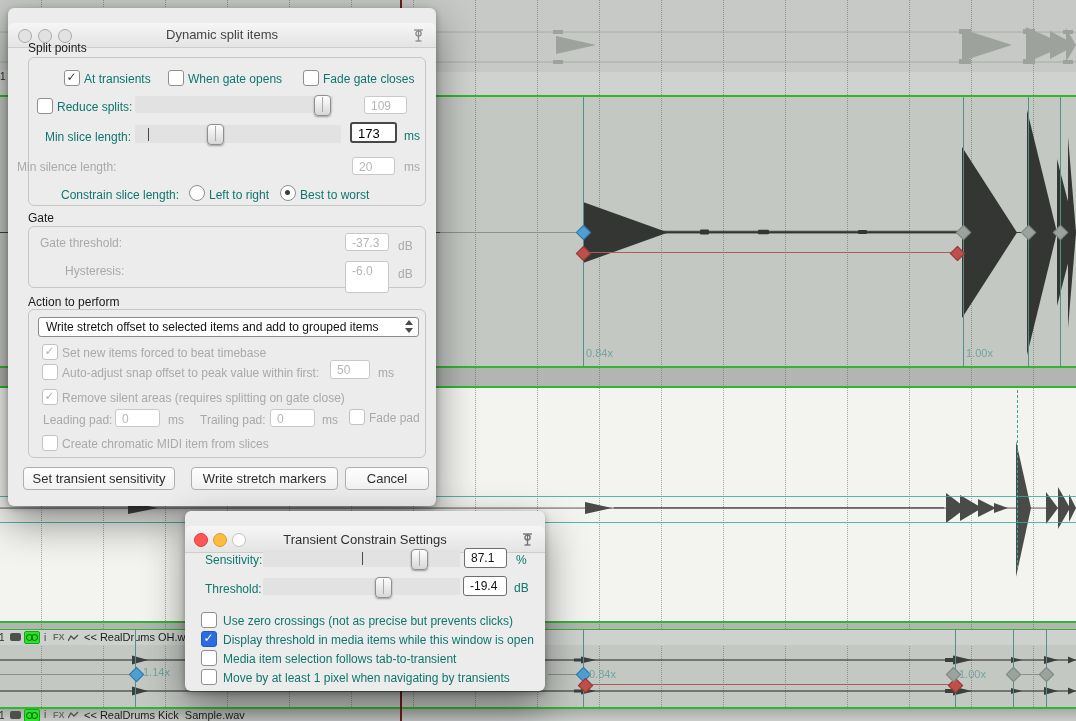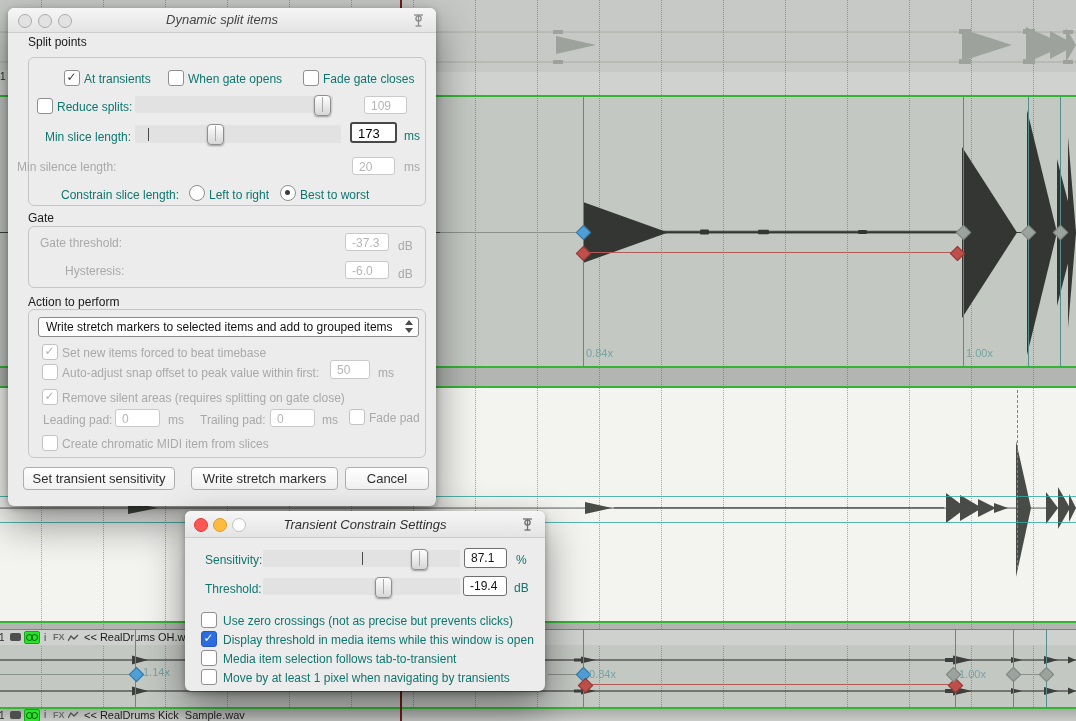--- a/index.html
+++ b/index.html
@@ -33,22 +33,22 @@
   .it-num{font-size:10px;color:#2c2c2c;}
   .ic-bubble{width:11px;height:8px;background:#4c4f4c;border-radius:2px;}
   .ic-chain{width:14px;height:11px;background:#27e427;border-radius:2px;border:1px solid #18a418;}
   .ic-chain i{position:absolute;width:5px;height:5px;border:1.4px solid #0a5a0a;border-radius:50%;top:2px;}
   .ic-chain i.a{left:1px;} .ic-chain i.b{left:6px;}
   .ic-i{font-size:10px;color:#3f3f3f;font-style:normal;}
   .ic-fx{font-size:9px;color:#6a6d6a;font-weight:bold;}
   .itemlbl{font-size:11px;color:#1c1c1c;white-space:pre;}
   
   .dlg{background:#ececec;border-radius:6px;box-shadow:0 16px 40px rgba(0,0,0,.45),0 2px 6px rgba(0,0,0,.3);}
-  .ttlbar{left:0;right:0;top:0;height:24px;background:linear-gradient(#f6f6f6,#e4e4e4);
-          border-bottom:1px solid #cdcdcd;border-radius:6px 6px 0 0;font-style:italic;}
+  .ttlbar{left:0;right:0;top:15px;height:24px;background:linear-gradient(#f6f6f6,#e4e4e4);
+          border-bottom:1px solid #cdcdcd;border-radius:6px 6px 0 0;}
   .ttl-text{left:0;right:0;text-align:center;font-size:13px;color:#454545;}
   .tl{width:12px;height:12px;border-radius:50%;}
   .tl.off{background:#e2e2e2;border:1px solid #ababab;}
   .tl.red{background:#fc5754;border:1px solid #df3e3a;}
   .tl.yel{background:#fdbc40;border:1px solid #de9c2b;}
   .tl.blank{background:#fdfdfd;border:1px solid #c3c3c3;}
   .grp{border:1px solid #c6c6c6;border-radius:6px;}
   .lb{font-size:12px;color:#0f766e;white-space:nowrap;}
   .lb.dis{color:#a9a9a9;}
   .lb.sec{color:#1a1a1a;}
@@ -282,21 +282,21 @@
       <svg class="abs" style="right:10px;top:4px" width="15" height="17">
         <g fill="none" stroke="#8a8a8a" stroke-width="1.3">
           <path d="M3 3 H12"></path>
             <path d="M7.5 3 V14"></path>
             <circle cx="7.5" cy="6.5" r="2.6"></circle>
             <path d="M4.5 14 H10.5"></path>
         </g>
       </svg>
     </div>
 
-    <div class="abs lb sec" style="left:20px;top:27px">Split points</div>
+    <div class="abs lb sec" style="left:20px;top:33px">Split points</div>
     <div class="abs grp" style="left:20px;top:49px;width:396px;height:147px"></div>
 
     <span class="abs cb checked" style="left:56px;top:62px"></span>
     <span class="abs lb" style="left:76px;top:64px">At transients</span>
     <span class="abs cb" style="left:160px;top:62px"></span>
     <span class="abs lb" style="left:180px;top:64px">When gate opens</span>
     <span class="abs cb" style="left:295px;top:62px"></span>
     <span class="abs lb" style="left:315px;top:64px">Fade gate closes</span>
 
     <span class="abs cb" style="left:29px;top:90px"></span>
@@ -321,27 +321,27 @@
     <span class="abs lb" style="left:201px;top:180px">Left to right</span>
     <span class="abs radio sel" style="left:272px;top:177px"></span>
     <span class="abs lb" style="left:292px;top:180px">Best to worst</span>
 
     <div class="abs lb sec" style="left:20px;top:203px">Gate</div>
     <div class="abs grp" style="left:20px;top:218px;width:396px;height:60px"></div>
     <span class="abs lb dis" style="left:32px;top:228px">Gate threshold:</span>
     <div class="abs vbox" style="left:337px;top:225px;width:44px;height:18px">-37.3</div>
     <span class="abs lb dis" style="left:390px;top:231px">dB</span>
     <span class="abs lb dis" style="left:57px;top:256px">Hysteresis:</span>
-    <div class="abs vbox" style="left:337px;top:253px;width:44px;height:18px">-6.0</div>
+    <div class="abs vbox" style="left:337px;top:253px;width:44px;height:32px">-6.0</div>
     <span class="abs lb dis" style="left:390px;top:259px">dB</span>
 
     <div class="abs lb sec" style="left:20px;top:287px">Action to perform</div>
     <div class="abs grp" style="left:20px;top:301px;width:396px;height:147px"></div>
     <div class="abs dd" style="left:30px;top:309px;width:379px;height:18px">
-      <span class="txt">Write stretch markers to selected items and add to grouped items</span>
+      <span class="txt">Write stretch offset to selected items and add to grouped items</span>
       <span class="abs arr up" style="right:5px;top:2px"></span>
       <span class="abs arr dn" style="right:5px;top:10px"></span>
     </div>
 
     <span class="abs cb dis checked" style="left:34px;top:336px"></span>
     <span class="abs lb dis" style="left:54px;top:338px">Set new items forced to beat timebase</span>
 
     <span class="abs cb dis" style="left:34px;top:356px"></span>
     <span class="abs lb dis" style="left:54px;top:358px">Auto-adjust snap offset to peak value within first:</span>
     <div class="abs vbox" style="left:322px;top:352px;width:40px;height:19px">50</div>

